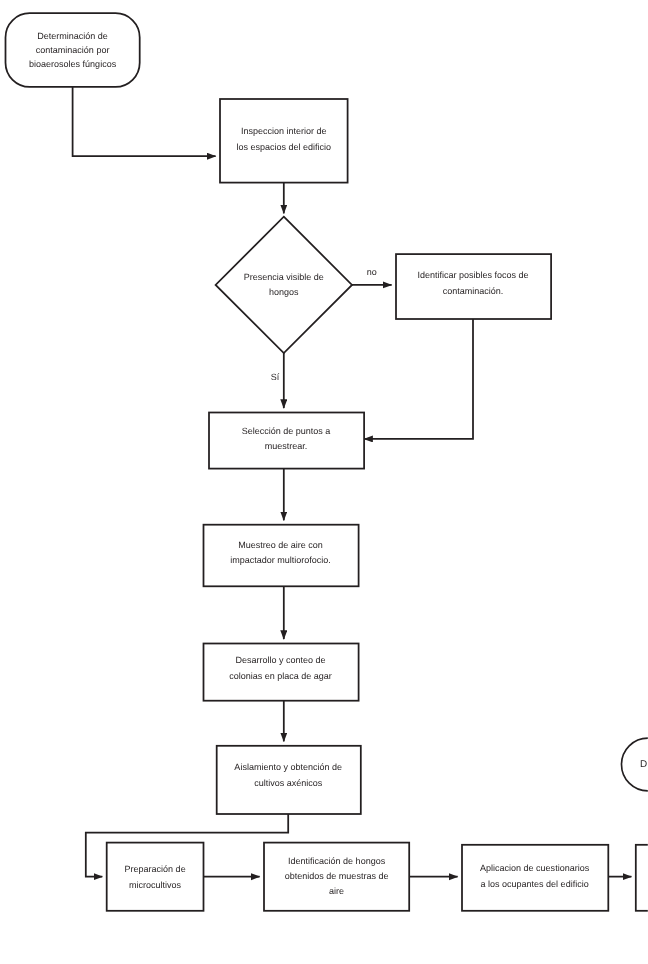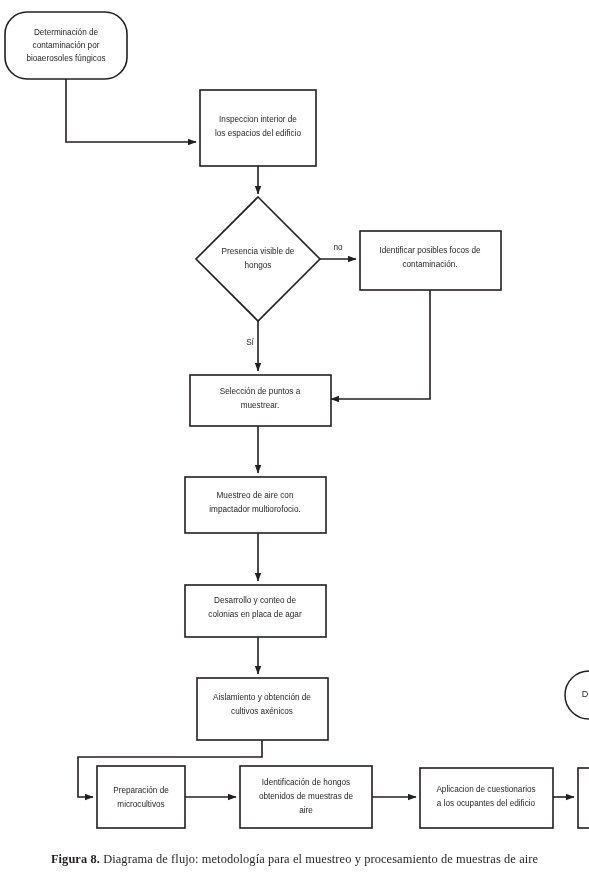--- a/index.html
+++ b/index.html
@@ -198,18 +198,14 @@
     <g>
       <rect class="node-shape" x="578" y="768" width="40" height="60"></rect>
     </g>
 
     <g>
       <circle class="node-shape thin" cx="589" cy="695" r="24"></circle>
       <text class="circle-letter" x="585" y="695">D</text>
     </g>
   </svg>
 
-  <div id="caption">
-    <span class="cap-label">Figura 8.</span>
-    <span>Diagrama de flujo: metodología para el muestreo y procesamiento de muestras de aire</span>
-  </div>
 
 </div>
 
 </body></html>

